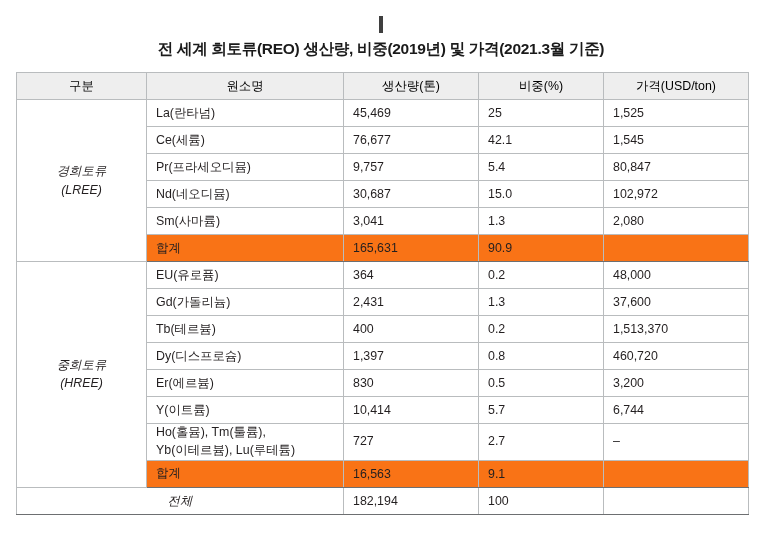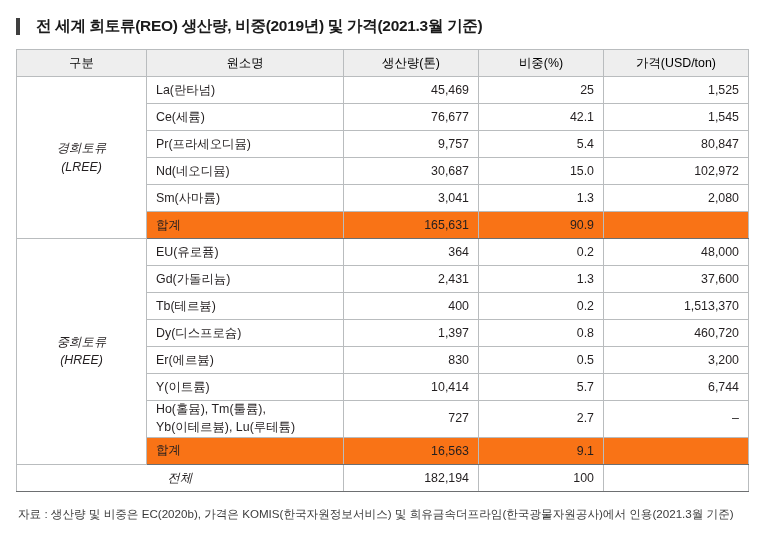--- a/index.html
+++ b/index.html
@@ -17,22 +17,23 @@
   .page {
     width: 760px;
     height: 559px;
     box-sizing: border-box;
     padding: 12px 14px 0 14px;
     position: relative;
   }
   .title-row {
     display: flex;
     align-items: center;
-    gap: 16px;
+    gap: 6px;
     margin: 4px 0 12px 2px;
+    flex-direction: column;
   }
   .title-bar {
     width: 4px;
     height: 17px;
     background: #3f3f3f;
     display: inline-block;
   }
   .title-text {
     font-size: 15.5px;
     font-weight: bold;
@@ -72,21 +73,21 @@
   td.grp {
     text-align: center;
     vertical-align: middle;
     line-height: 1.5;
     font-style: italic;
   }
   td.name {
     text-align: left;
   }
   td.num {
-    text-align: right;
+    text-align: left;
   }
   tr.sum td {
     background: #f97316;
   }
   tr.group-end td {
     border-bottom: 1px solid #6d6f71;
   }
   tr.total td {
     border-bottom: 1.6px solid #6d6f71;
   }
@@ -233,16 +234,15 @@
       <tr class="total">
         <td class="grp" colspan="2">전체</td>
         <td class="num">182,194</td>
         <td class="num">100</td>
         <td class="num"></td>
       </tr>
     </tbody>
   </table>
 
   <div class="footnotes">
-    <div>자료 : 생산량 및 비중은 EC(2020b), 가격은  KOMIS(한국자원정보서비스) 및 희유금속더프라임(한국광물자원공사)에서 인용(2021.3월 기준)</div>
   </div>
 
 </div>
 
 </body></html>

